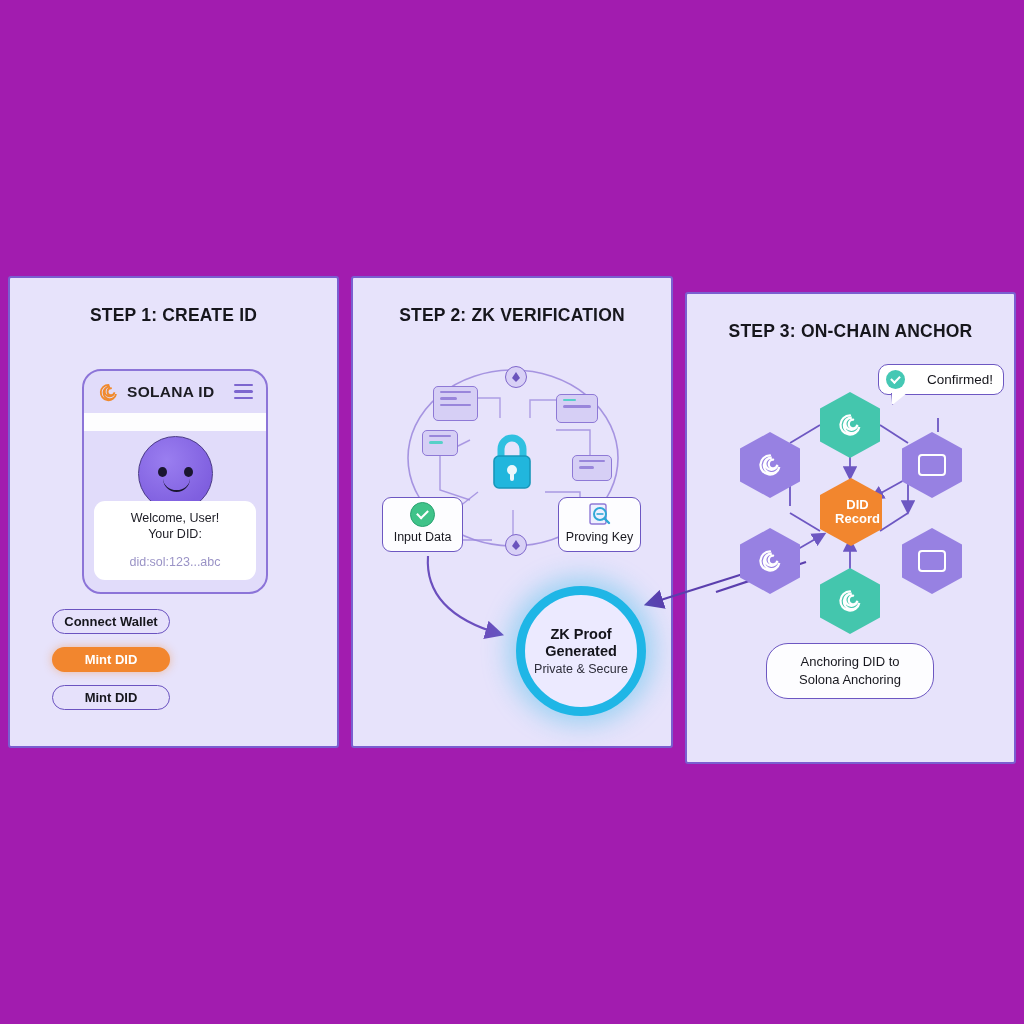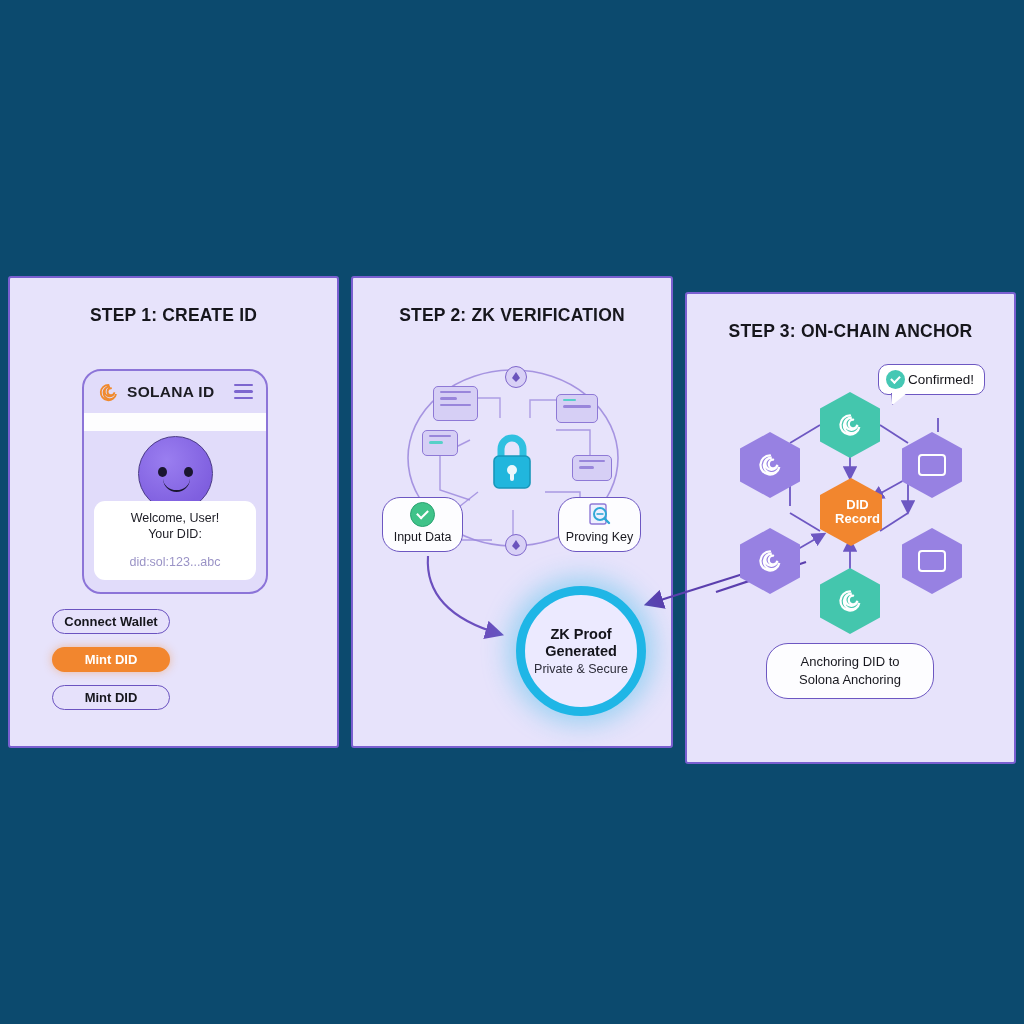--- a/index.html
+++ b/index.html
@@ -2,21 +2,21 @@
 <html><head>
 <meta charset="utf-8">
 <style>
   * { box-sizing: border-box; margin: 0; padding: 0; }
   html, body {
     width: 1024px; height: 1024px;
     background: #ffffff;
     font-family: "Liberation Sans", sans-serif;
     overflow: hidden;
   }
-  #stage { position: relative; width: 1024px; height: 1024px; background: #0c4a6e; }
+  #stage { position: relative; width: 1024px; height: 1024px; background: #a21caf; }
 
   
   .panel {
     position: absolute;
     top: 276px; height: 472px;
     background: #e7e3fb;
     border: 2px solid #7a5fd0;
     border-radius: 3px;
   }
   #panel1 { left: 8px;   width: 331px; }
@@ -95,21 +95,21 @@
     background: #d8d0f6; border: 1.8px solid #7f67cb;
     display: flex; align-items: center; justify-content: center;
   }
   .dot-node::after { content:""; width: 8px; height: 10px; background: #6b54bd;
                      clip-path: polygon(50% 0, 100% 60%, 50% 100%, 0 60%); }
 
   .lock { position: absolute; left: 488px; top: 429px; width: 48px; height: 62px; }
 
   .label-box {
     position: absolute;
-    background: #fdfdff; border: 1.7px solid #6d57c2; border-radius: 18px;
+    background: #fdfdff; border: 1.7px solid #6d57c2; border-radius: 9px;
     display: flex; flex-direction: column; align-items: center; justify-content: flex-end;
     padding-bottom: 7px;
     font-size: 12.5px; color: #18181f;
   }
   #input-data-box  { left: 382px; top: 497px; width: 81px; height: 55px; }
   #proving-key-box { left: 558px; top: 497px; width: 83px; height: 55px; }
 
   .check-circle {
     width: 25px; height: 25px; border-radius: 50%;
     background: #3fc389; border: 1.6px solid #2aa271;
@@ -146,21 +146,21 @@
   .hex.teal   { background: #44c6ad; }
   .hex.orange { background: #f2862e; filter: drop-shadow(0 0 8px rgba(242,134,46,.5)); }
   .hex .hex-label { color: #fff; font-size: 13px; font-weight: bold; text-align: center; line-height: 1.1; }
   .hex .spiral { width: 26px; height: 26px; }
   .hex .chip   { width: 28px; height: 22px; border: 2px solid #fff; border-radius: 4px; }
 
   .bubble {
     position: absolute; left: 878px; top: 364px;
     background: #fff; border: 1.8px solid #6d57c2; border-radius: 10px;
     height: 31px; padding: 0 10px 0 7px;
-    display: flex; align-items: center; gap: 3px;
+    display: flex; align-items: center; gap: 22px;
     font-size: 13.5px; color: #16161c;
   }
   .bubble .tail {
     position: absolute; left: 12px; bottom: -11px; width: 16px; height: 12px;
     background: #fff; border-left: 1.8px solid #6d57c2; border-bottom: 1.8px solid #6d57c2;
     clip-path: polygon(0 0, 100% 0, 8% 100%);
   }
   .bubble .tcheck {
     width: 19px; height: 19px; border-radius: 50%;
     background: #45c8b4; display: flex; align-items: center; justify-content: center; flex: none;

